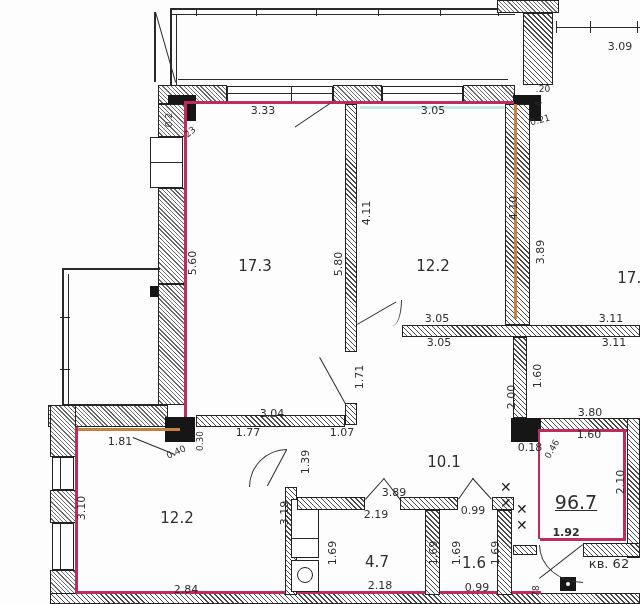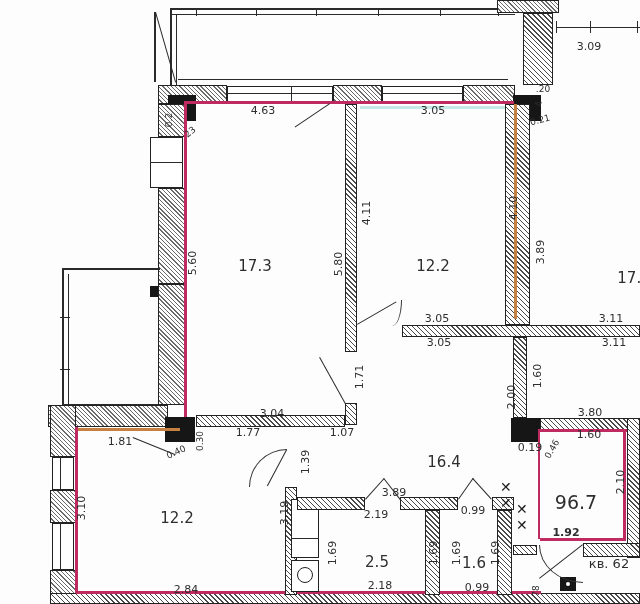--- a/index.html
+++ b/index.html
@@ -19,21 +19,21 @@
   .tan{position:absolute;background:var(--tan,#c4813f);}
   .cyan{position:absolute;background:var(--cyan,#c5e9e6);}
   .win{position:absolute;box-sizing:border-box;border:1px solid #222;background:#fff;}
   .fix{position:absolute;box-sizing:border-box;border:1px solid #222;background:#fff;}
   .circ{position:absolute;box-sizing:border-box;border:1.5px solid #222;border-radius:50%;background:#fff;}
   .arc{position:absolute;box-sizing:border-box;}
   .xmark{position:absolute;font-size:14px;line-height:14px;color:#1c1c1c;font-weight:bold;}
   
   .lab{position:absolute;white-space:nowrap;transform:translate(-50%,-50%);}
   .room{font-size:15px;}
-  .apt{font-size:19px;}
+  .apt{font-size:19px;text-decoration:underline;}
   .aptnum{font-size:13px;}
   .dim{font-size:11px;}
   .sm{font-size:9px;}
   .dot{position:absolute;width:4px;height:4px;border-radius:50%;background:#fff;}
 </style>
 </head>
 <body>
 
 <div id="plan">
 
@@ -150,36 +150,36 @@
   <div class="dln" style="left:384px;top:478px;width:28px;transform:rotate(52deg)"></div>
   <div class="dln" style="left:458px;top:499px;width:26px;transform:rotate(-55deg)"></div>
   <div class="dln" style="left:473px;top:478px;width:28px;transform:rotate(48deg)"></div>
   <div class="arc" style="left:539px;top:545px;width:44px;height:38px;border-left:1px solid #333;border-bottom:1px solid #333;border-bottom-left-radius:100%"></div>
   <div class="dln" style="left:583px;top:545px;width:55px;transform:rotate(142deg)"></div>
 
   <div id="labels">
       <span class="lab room" style="left: 255px; top: 266px;">17.3</span>
       <span class="lab room" style="left: 433px; top: 266px;">12.2</span>
       <span class="lab room" style="left: 634px; top: 266px; margin-top: 12px;">17.6</span>
-      <span class="lab room" style="left: 444px; top: 462px;">16.4</span>
+      <span class="lab room" style="left: 444px; top: 462px;">10.1</span>
       <span class="lab room" style="left: 177px; top: 518px;">12.2</span>
-      <span class="lab room" style="left: 377px; top: 562px;">2.5</span>
+      <span class="lab room" style="left: 377px; top: 562px;">4.7</span>
       <span class="lab room" style="left: 474px; top: 563px;">1.6</span>
       <span class="lab apt" style="left: 576px; top: 502px;">96.7</span>
       <span class="lab aptnum" style="left: 609px; top: 563px;">кв. 62</span>
-      <span class="lab dim" style="left: 263px; top: 110px;">4.63</span>
+      <span class="lab dim" style="left: 263px; top: 110px;">3.33</span>
       <span class="lab dim" style="left: 433px; top: 110px;">3.05</span>
-      <span class="lab dim" style="left: 589px; top: 46px;">3.09</span>
+      <span class="lab dim" style="left: 620px; top: 46px;">3.09</span>
       <span class="lab dim" style="left: 437px; top: 318px;">3.05</span>
       <span class="lab dim" style="left: 439px; top: 342px;">3.05</span>
       <span class="lab dim" style="left: 611px; top: 318px;">3.11</span>
       <span class="lab dim" style="left: 614px; top: 342px;">3.11</span>
       <span class="lab dim" style="left: 590px; top: 412px;">3.80</span>
       <span class="lab dim" style="left: 589px; top: 434px;">1.60</span>
-      <span class="lab dim" style="left: 530px; top: 447px;">0.19</span>
+      <span class="lab dim" style="left: 530px; top: 447px;">0.18</span>
       <span class="lab dim" style="left: 566px; top: 532px; font-weight: bold;">1.92</span>
       <span class="lab dim" style="left: 272px; top: 413px;">3.04</span>
       <span class="lab dim" style="left: 248px; top: 432px;">1.77</span>
       <span class="lab dim" style="left: 342px; top: 432px;">1.07</span>
       <span class="lab dim" style="left: 120px; top: 441px;">1.81</span>
       <span class="lab dim" style="left: 186px; top: 589px;">2.84</span>
       <span class="lab dim" style="left: 394px; top: 492px;">3.89</span>
       <span class="lab dim" style="left: 376px; top: 514px;">2.19</span>
       <span class="lab dim" style="left: 473px; top: 510px;">0.99</span>
       <span class="lab dim" style="left: 380px; top: 585px;">2.18</span>

